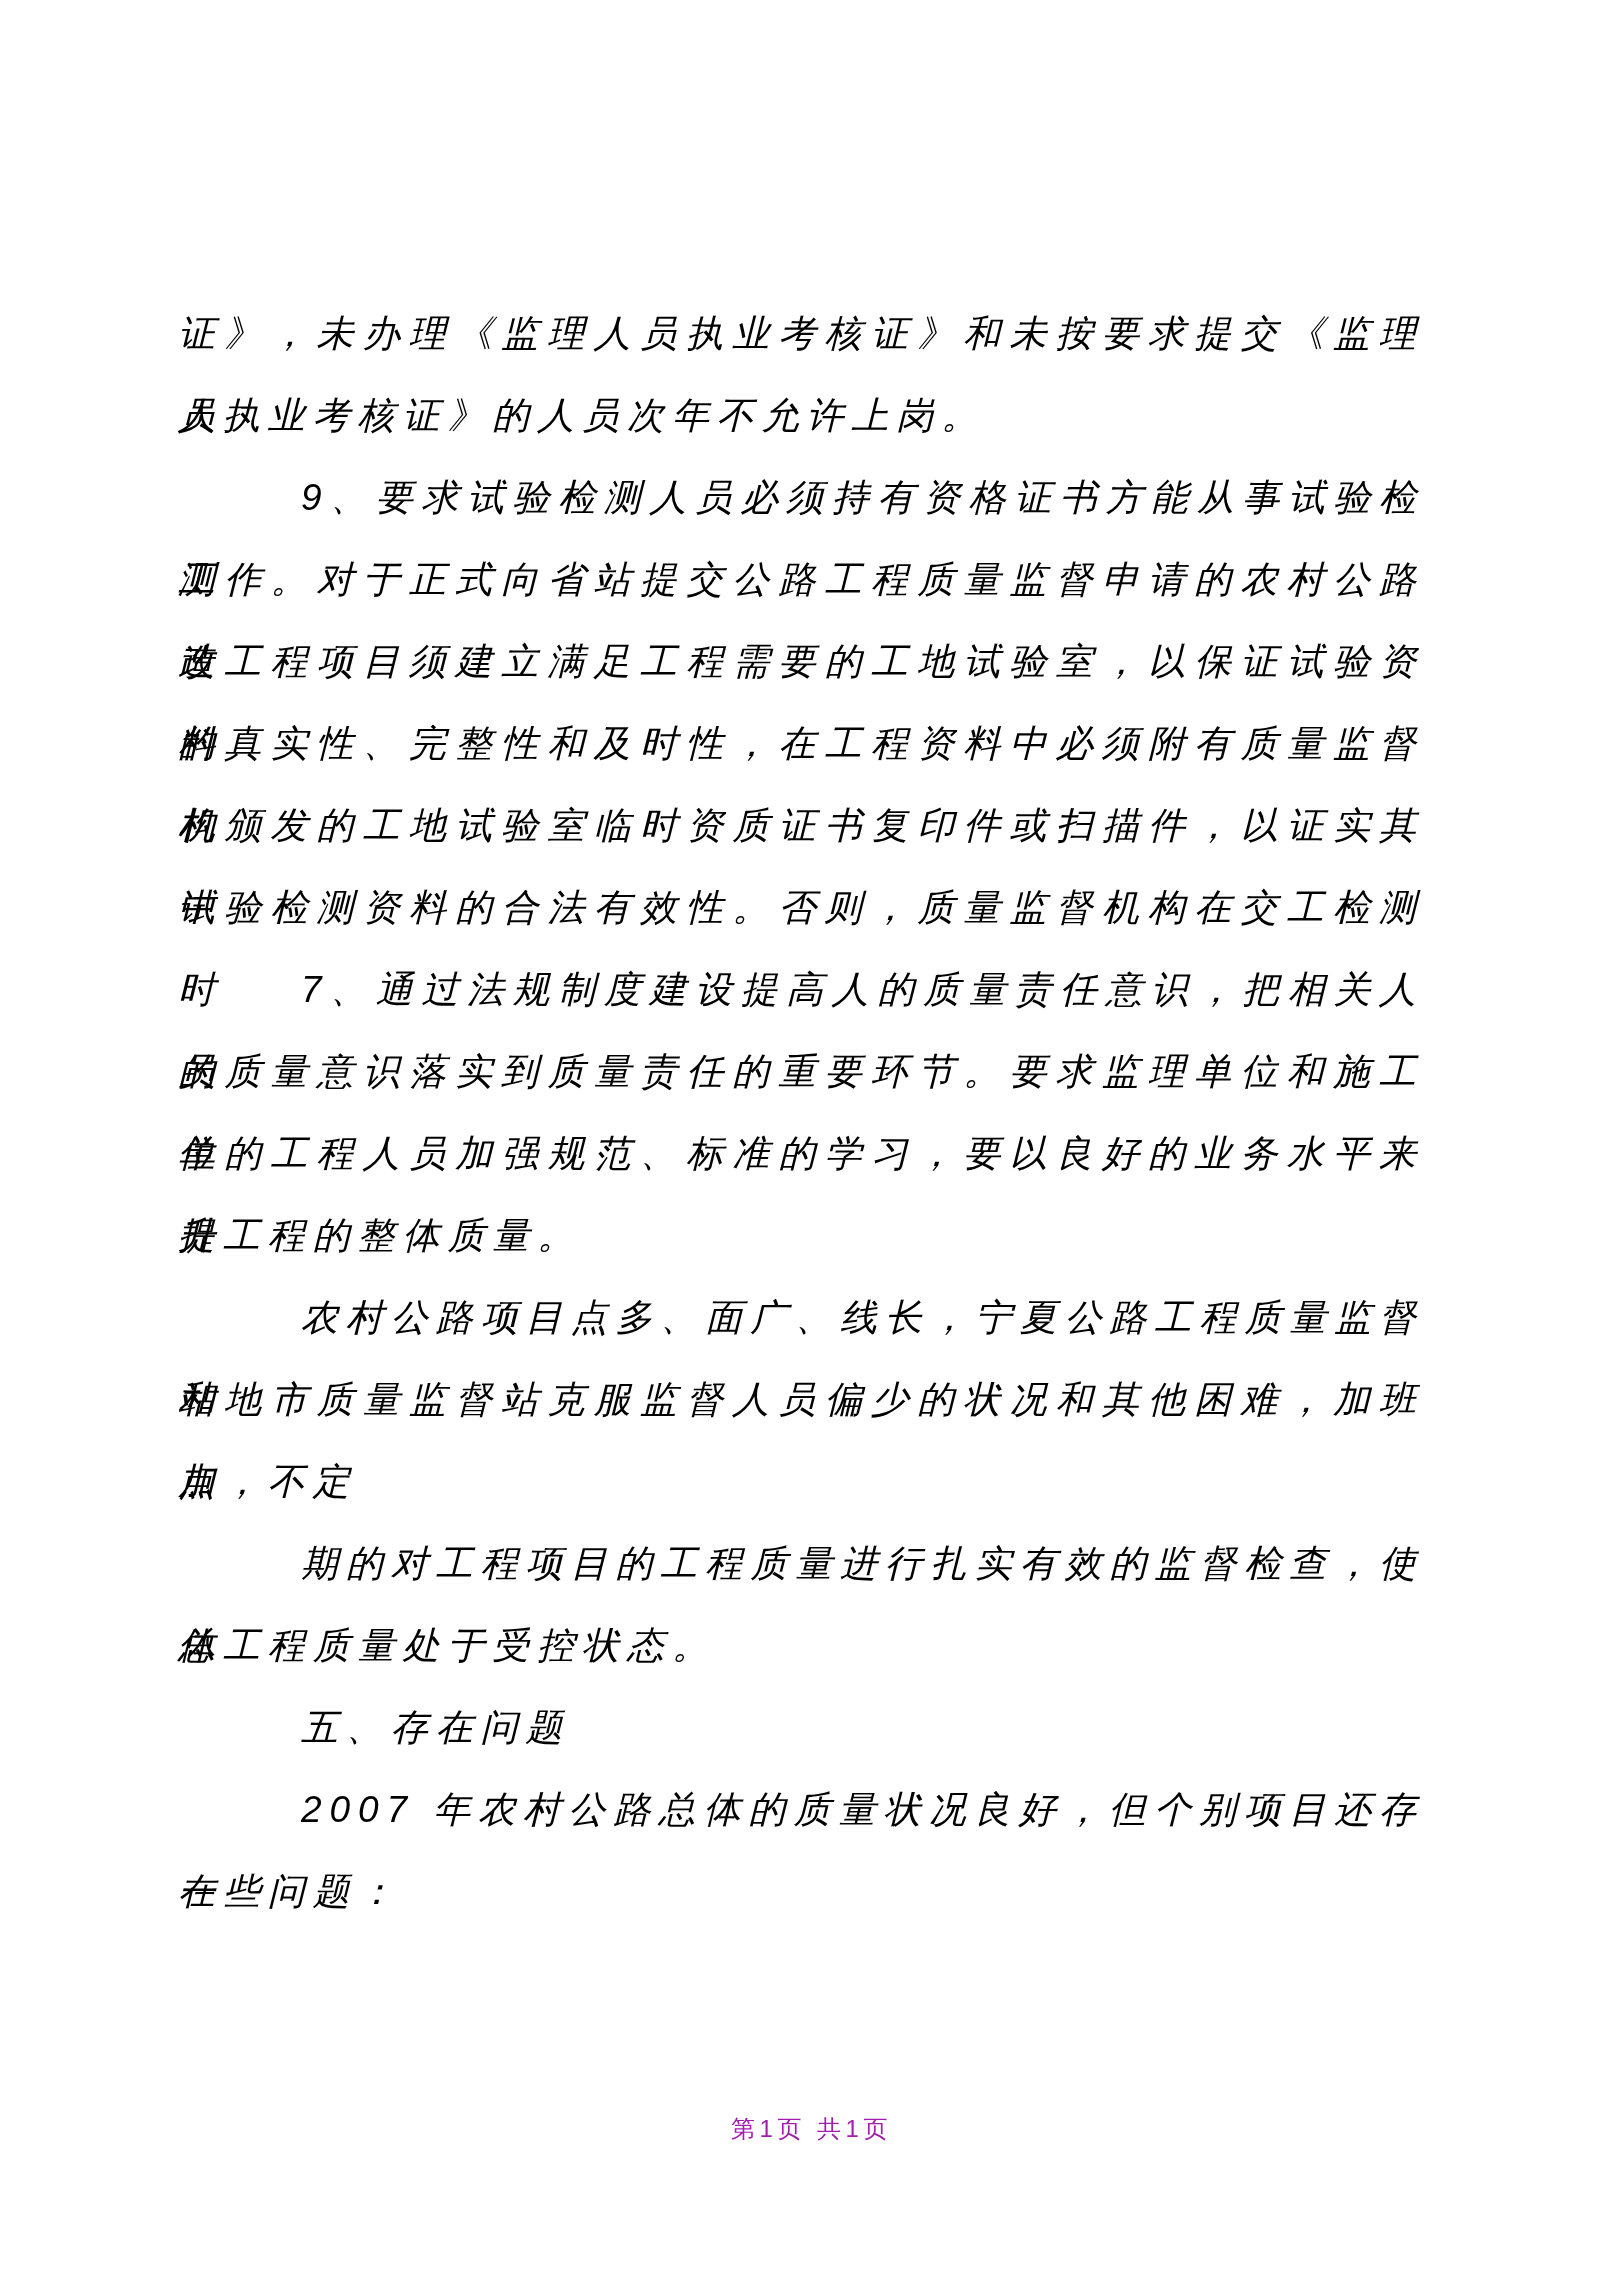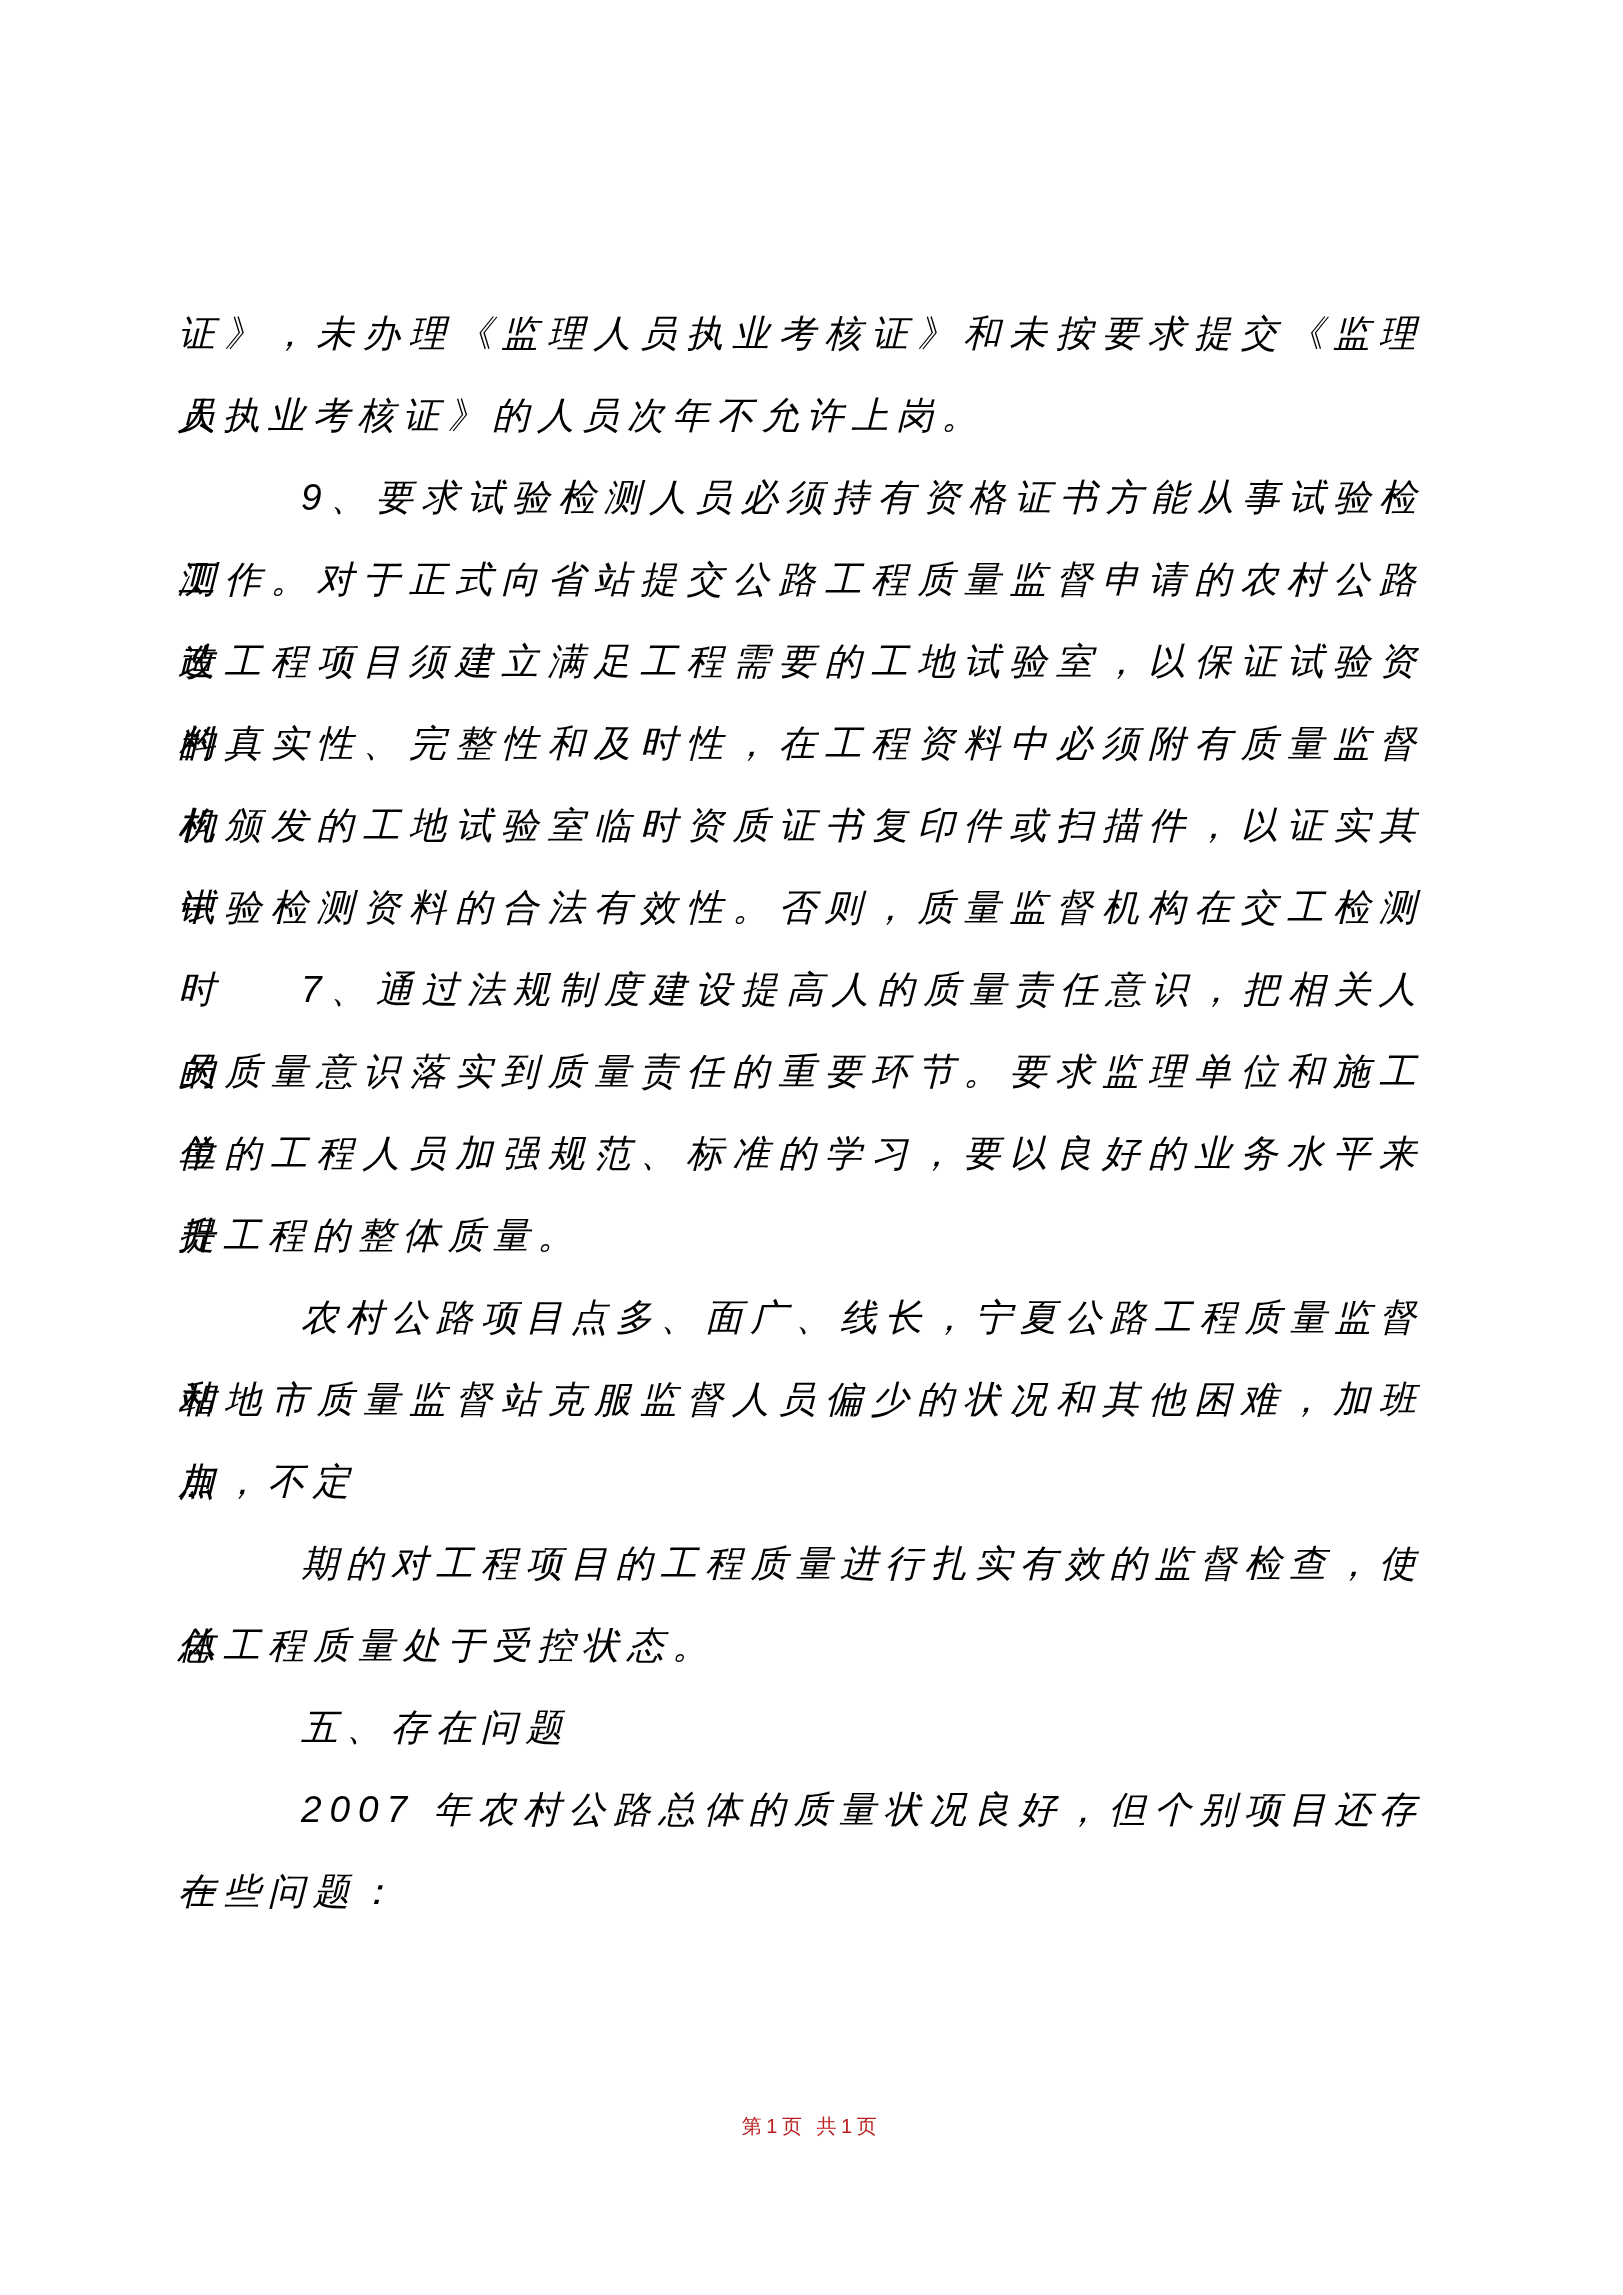--- a/index.html
+++ b/index.html
@@ -40,24 +40,24 @@
     text-indent: 123px;
   }
   .footer {
     position: absolute;
     top: 2113px;
     left: 0;
     width: 100%;
     text-align: center;
   }
   .footer .page-info {
-    font-size: 20px;
+    font-size: 24px;
     letter-spacing: 4.5px;
     font-style: normal;
-    color: #b91c1c;
+    color: #a21caf;
   }
 </style>
 </head>
 <body>
 
 <div class="page">
   <div class="content">
       <div class="line justify">证》，未办理《监理人员执业考核证》和未按要求提交《监理人</div>
       <div class="line">员执业考核证》的人员次年不允许上岗。</div>
       <div class="line indent justify">9、要求试验检测人员必须持有资格证书方能从事试验检测</div>

